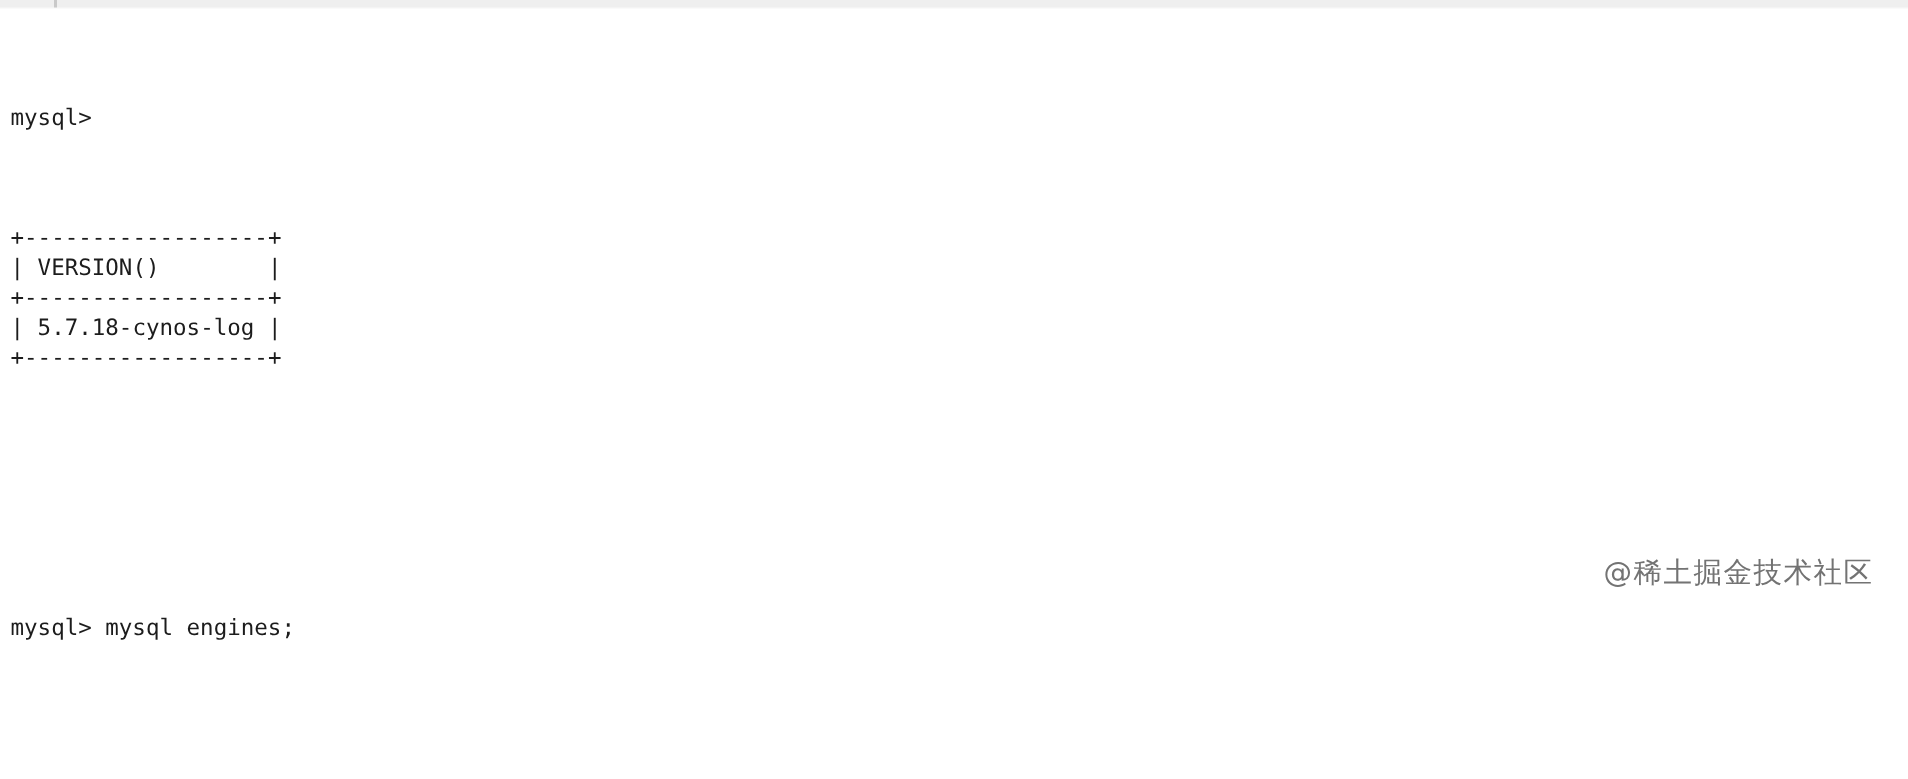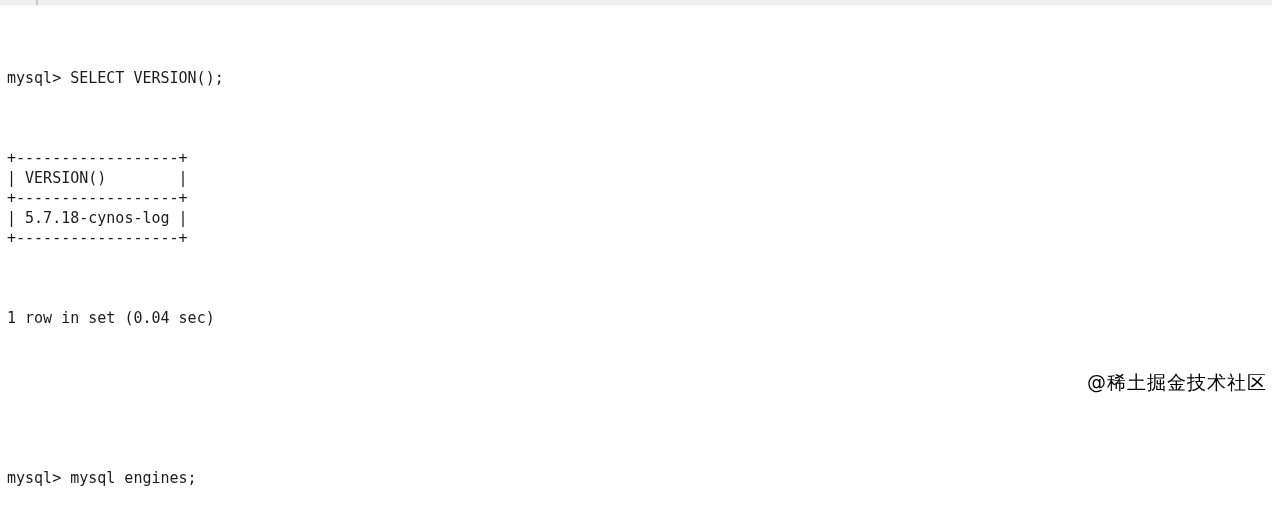--- a/index.html
+++ b/index.html
@@ -53,51 +53,50 @@
   }
   pre.ascii-table {
     margin: 0;
     padding: 0;
     font: inherit;
     white-space: pre;
   }
   .blank { height: 20px; }
   .watermark {
     position: absolute;
-    right: 5px;
+    right: 23px;
     bottom: 14px;
     font-family: "DejaVu Sans", "Liberation Sans", sans-serif;
     font-size: 19px;
-    color: #000000;
+    color: #737373;
     letter-spacing: 1px;
     user-select: none;
   }
 </style>
 </head>
 <body>
 
 <div class="screen">
 
   <div class="top-edge-bar">
     <div class="top-edge-notch"></div>
   </div>
 
   <div class="terminal">
 
     <div class="cmdline">
-      <span>mysql&gt;</span><span>SELECT VERSION();</span>
+      <span>mysql&gt;</span>
     </div>
 
     <pre class="ascii-table">+------------------+
 | VERSION()        |
 +------------------+
 | 5.7.18-cynos-log |
 +------------------+</pre>
 
-    <div class="line">1 row in set (0.04 sec)</div>
 
     <div class="blank"></div>
 
     <div class="cmdline">
       <span>mysql&gt;</span><span>mysql engines;</span>
     </div>
 
     
 
     

